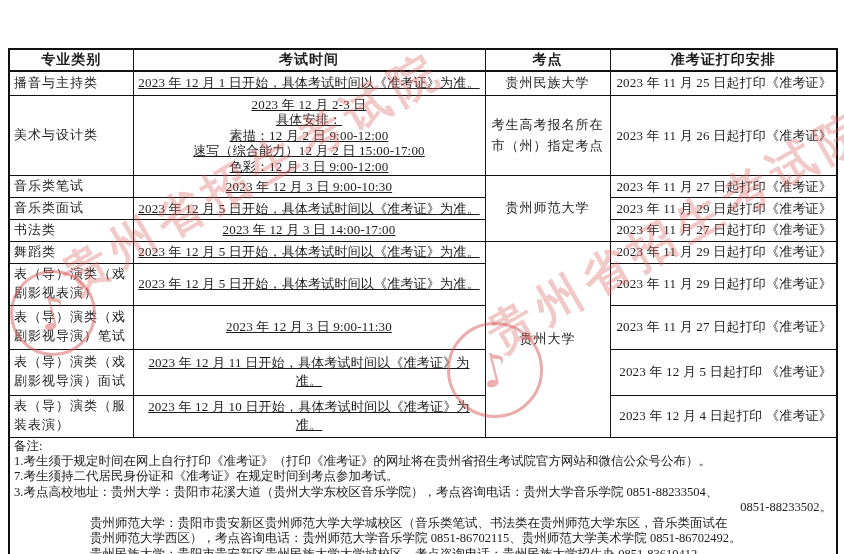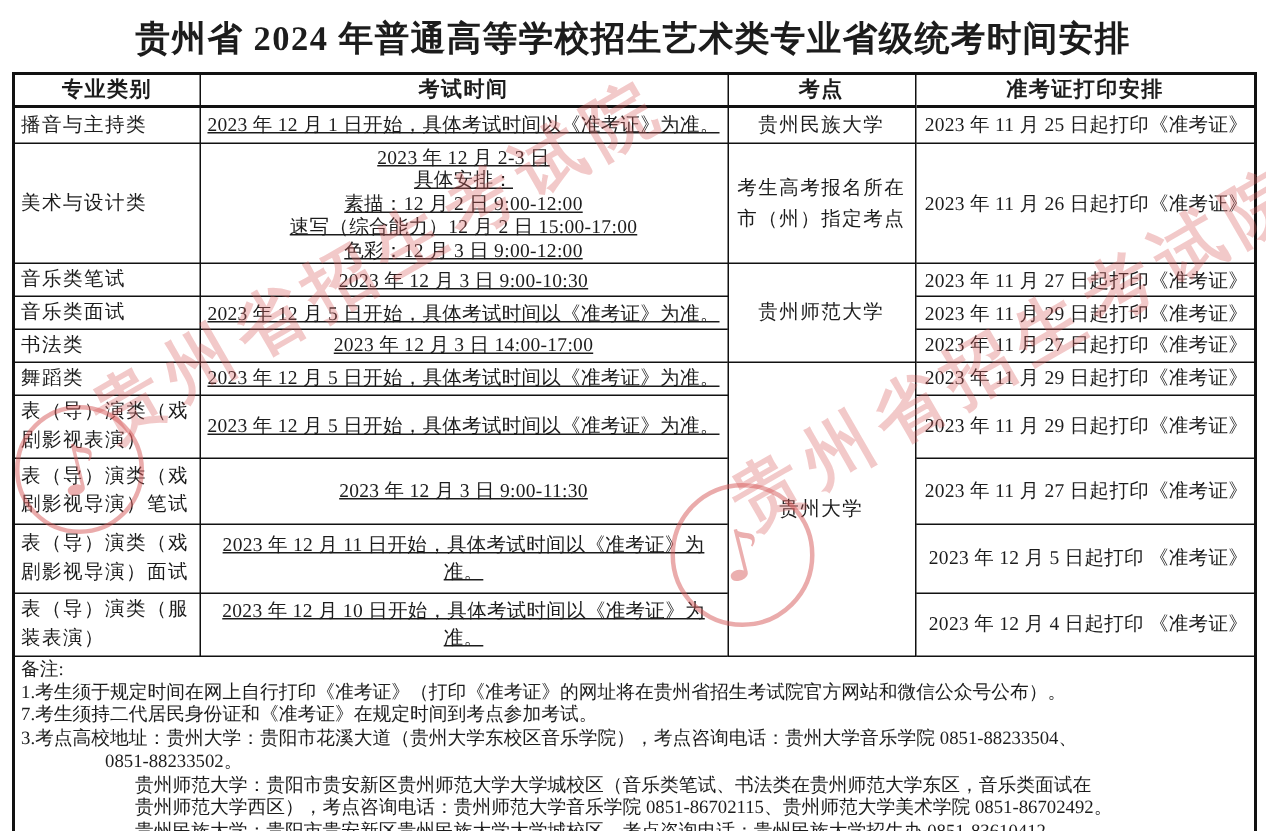--- a/index.html
+++ b/index.html
@@ -34,21 +34,21 @@
   .tline { line-height:15.5px; }
   tr.r1 { height:22px; } tr.r2 { height:80px; } tr.r3 { height:20px;margin-left:24px; }
   tr.r4 { height:21px; } tr.r5 { height:18px; } tr.r6 { height:21px;margin-left:38px; }
   tr.r7 { height:42px; } tr.r8 { height:44px; } tr.r9 { height:46px; }
   tr.r10 { height:42px; }
   td.notes-cell {
     text-align:left; vertical-align:top; padding:3px 6px 2px 6px;
     border-top:2px solid #111; font-size:12.5px;
   }
   .note-line { line-height:15.4px; white-space:nowrap; }
-  .ind-a { padding-left:56px; }
+  .ind-a { padding-left:56px;text-align:right; }
   .ind-b { padding-left:76px; }
   
   .wm {
     position:absolute; pointer-events:none; z-index:6;
     font-weight:bold; font-size:46px; letter-spacing:8px;
     color:rgba(216,96,96,0.34); white-space:nowrap;
     transform-origin:left center;
   }
   .wm1 { left:66px; top:250px; transform:rotate(-30deg); }
   .wm2 { left:492px; top:308px; transform:rotate(-30deg); }
@@ -63,21 +63,20 @@
     font-size:46px; color:rgba(214,88,88,0.48);
     transform:rotate(-14deg);
     font-family:"DejaVu Sans",sans-serif;
   }
 </style>
 </head>
 <body>
 
 <div class="page">
 
-  <div class="doc-title">贵州省 2024 年普通高等学校招生艺术类专业省级统考时间安排</div>
 
   <table class="sched">
     <colgroup>
       <col style="width:124px">
         <col style="width:352px">
         <col style="width:125px">
         <col style="width:227px">
     </colgroup>
     <tbody>
         <tr>

